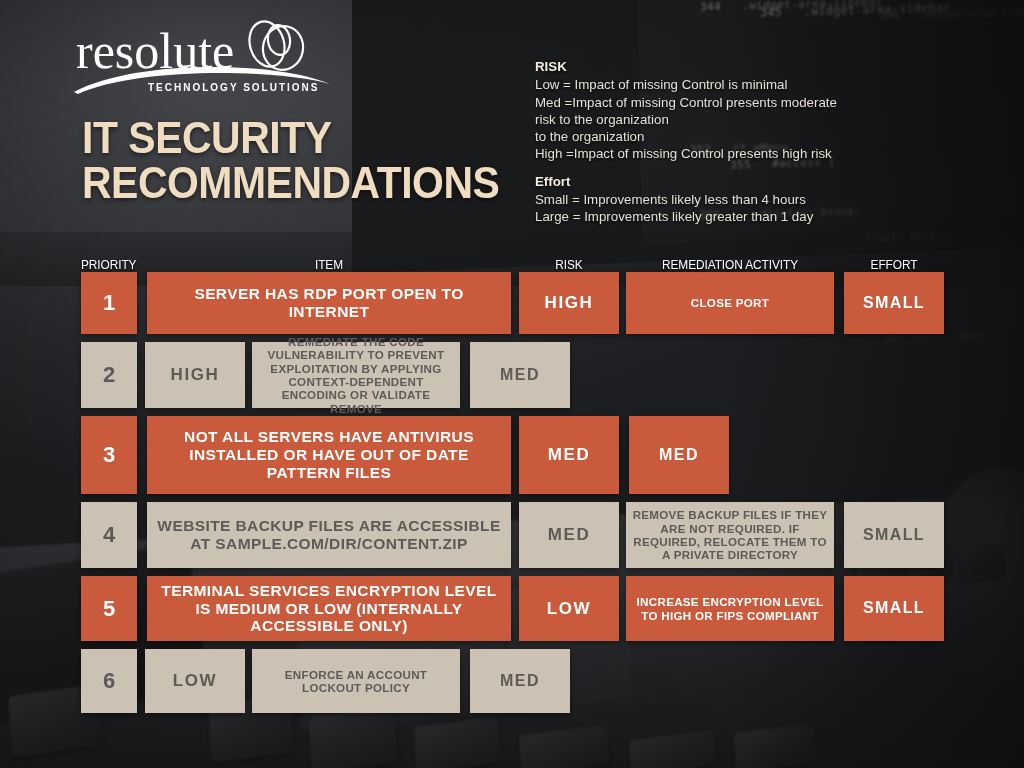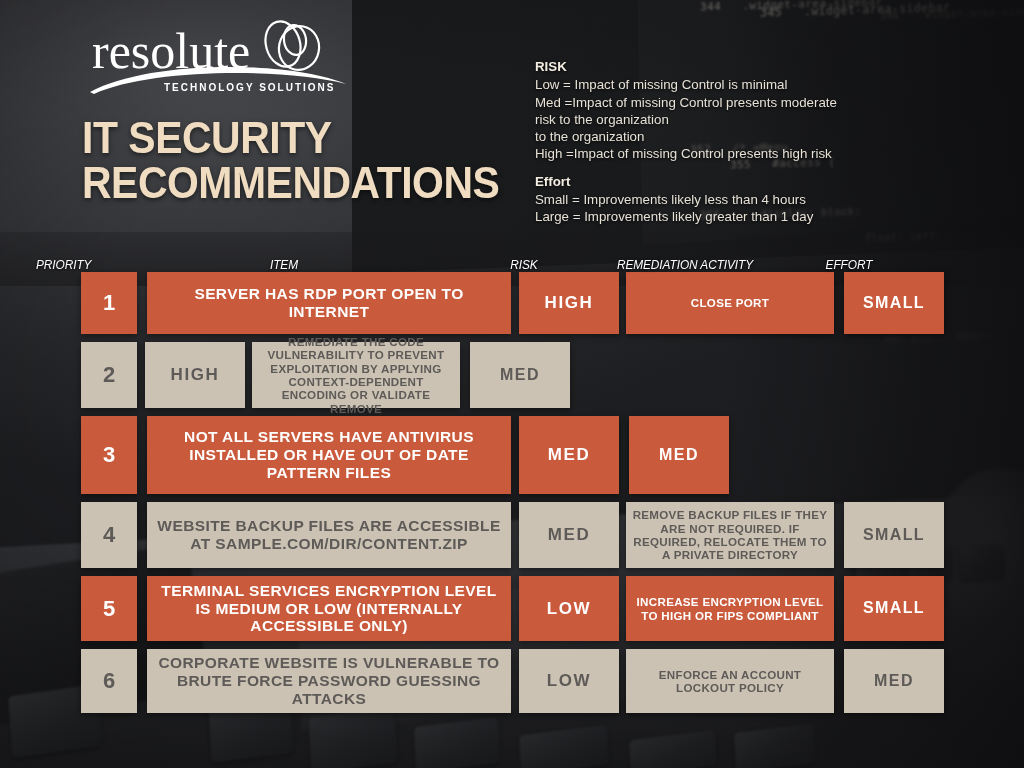--- a/index.html
+++ b/index.html
@@ -107,21 +107,21 @@
   }
   .bg-right-dark {
     position: absolute; right: 0; top: 0; width: 300px; height: 768px;
     background: linear-gradient(90deg, rgba(16,16,18,0) 0%, rgba(16,16,18,.55) 55%, rgba(14,14,16,.8) 100%);
   }
 
   
   .content { position: absolute; inset: 0; }
 
   
-  .logo-wrap { position: absolute; left: 88px; top: 18px; width: 300px; height: 84px; }
+  .logo-wrap { position: absolute; left: 72px; top: 18px; width: 300px; height: 84px; }
   .logo-word {
     font-family: "Liberation Serif", "DejaVu Serif", serif;
     font-size: 50px;
     color: #ffffff;
     letter-spacing: 0px;
     line-height: 1;
     position: absolute; left: 4px; top: 8px;
   }
   .logo-rings { position: absolute; left: 165px; top: 0px; }
   .logo-swoosh { position: absolute; left: 0px; top: 44px; }
@@ -164,23 +164,22 @@
   }
   .legend .block { margin-bottom: 10px; }
   .legend .line { display:block; }
 
   
   .table { position: absolute; left: 0; top: 250px; width: 1024px; }
   .thead {
     display: flex;
     align-items: flex-end;
     height: 22px;
-    padding-left: 36px;
+    padding-left: 81px;
     box-sizing: border-box;
-    font-style: italic;
   }
   .th {
     color: #ffffff;
     font-size: 13.5px;
     letter-spacing: -0.1px;
     text-align: center;
     transform: scaleX(.88);
     white-space: nowrap;
     text-shadow: 0 1px 3px rgba(0,0,0,.9);
   }
@@ -344,21 +343,20 @@
       <div class="row orange r5">
         <div class="cell priority c-priority">5</div>
         <div class="cell item c-item">TERMINAL SERVICES ENCRYPTION LEVEL IS MEDIUM OR LOW (INTERNALLY ACCESSIBLE ONLY)</div>
         <div class="cell risk c-risk">LOW</div>
         <div class="cell remed c-remed">INCREASE ENCRYPTION LEVEL TO HIGH OR FIPS COMPLIANT</div>
         <div class="cell effort c-effort">SMALL</div>
       </div>
 
       <div class="row beige r6">
         <div class="cell priority c-priority">6</div>
-        <div class="cell item c-item">CORPORATE WEBSITE IS VULNERABLE TO BRUTE FORCE PASSWORD GUESSING ATTACKS</div>
         <div class="cell risk c-risk">LOW</div>
         <div class="cell remed c-remed">ENFORCE AN ACCOUNT LOCKOUT POLICY</div>
         <div class="cell effort c-effort">MED</div>
       </div>
 
     </div>
   </div>
 </div>
 
 </body></html>

